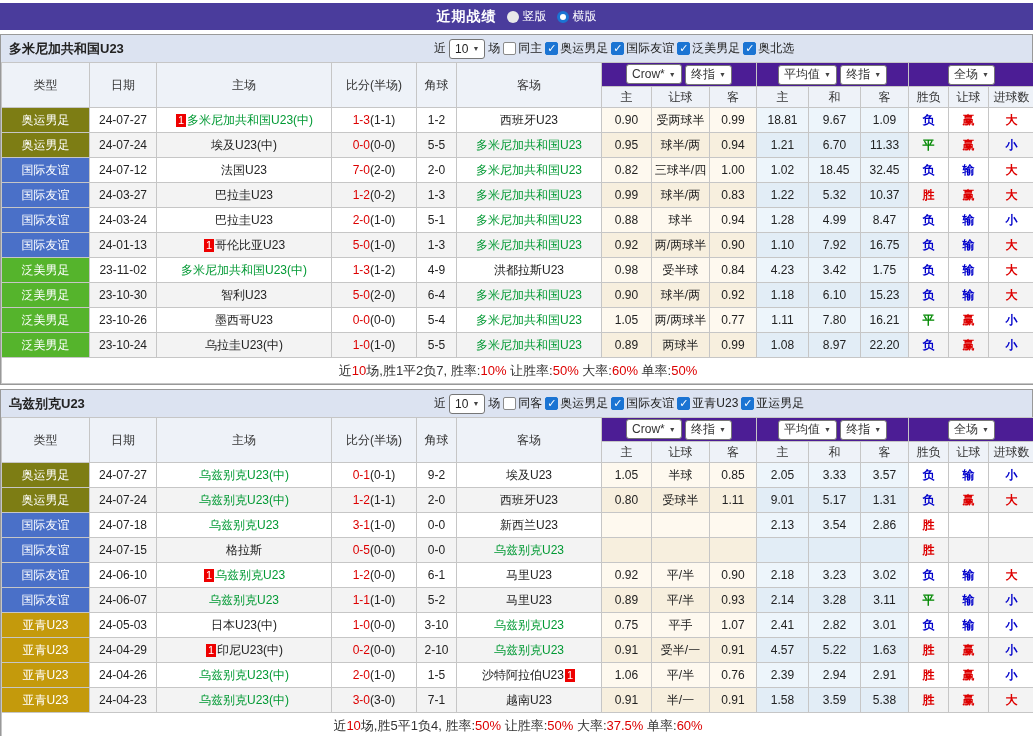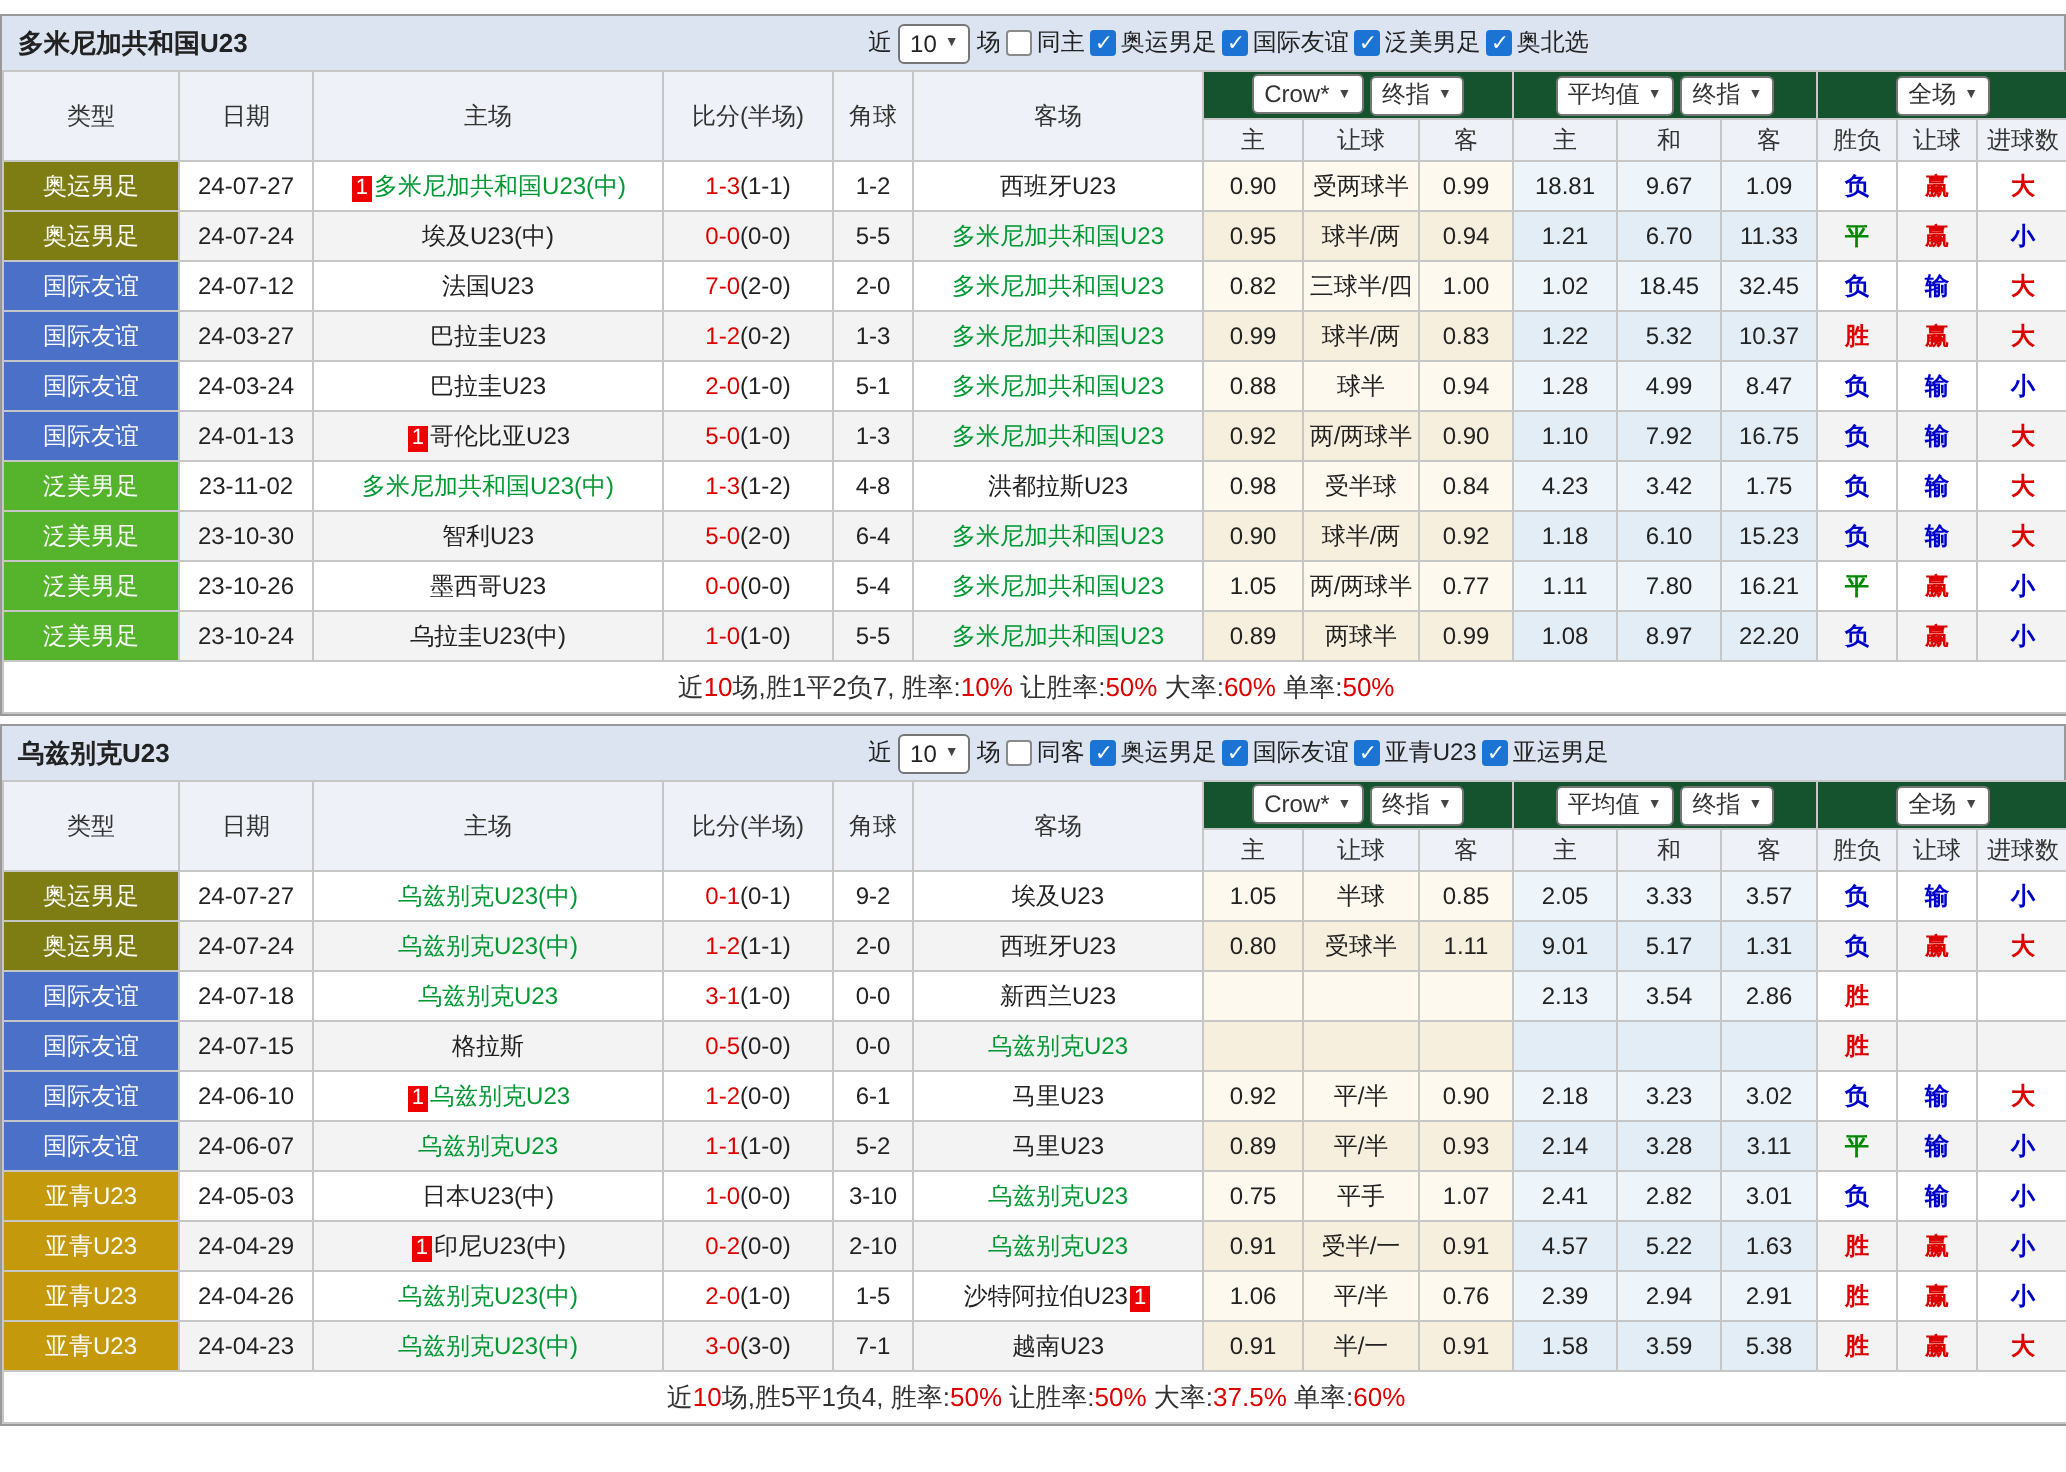--- a/index.html
+++ b/index.html
@@ -24,39 +24,50 @@
   .ck { display:inline-flex; align-items:center; gap:2px; cursor:pointer; }
   .cb { width:13px; height:13px; border:1px solid #8a8a8a; background:#fff; display:inline-block; border-radius:2px; }
   .cb.on { background:#1B74D3; border-color:#1B74D3; position:relative; }
   .cb.on::after { content:"✓"; color:#fff; font-size:11px; position:absolute; left:1px; top:-1px; }
 
   table { border-collapse:collapse; table-layout:fixed; width:1031px; font-size:12px; }
   th, td { border:1px solid #C6C6C6; text-align:center; overflow:hidden; white-space:nowrap; }
   thead th { background:#EEF2F8; color:#333; font-weight:normal; }
   thead tr.h1 th { height:24px; }
   thead tr.h2 th { height:21px; }
-  thead th.grp { background:#14532d; }
+  thead th.grp { background:#4c1d95; }
   tbody td { height:25px; color:#222; background:#fff; }
   tbody tr:nth-child(even) td { background:#F3F3F3; }
   tbody td.type { color:#fff; }
   tbody td.cream { background:#FEF9EF; }
   tbody tr:nth-child(even) td.cream { background:#F7EFDE; }
   tbody td.blue { background:#EDF5FB; }
   tbody tr:nth-child(even) td.blue { background:#E2EDF6; }
   .green { color:#009933; }
   .ft { color:#DD0000; }
   .badge1 { display:inline-block; background:#EE0000; color:#fff; font-size:11px; line-height:13px; padding:0 2px; margin:0 1px; }
   td.res { font-weight:bold; }
   tfoot td { height:26px; color:#333; font-size:13px; background:#fff; }
   tfoot .red { color:#DD0000; }
 </style>
 </head>
 <body>
 
 <div class="page">
+  <div class="topbar">
+    <span class="title">近期战绩</span>
+    <span class="radio-opt">
+      <span class="radio"></span>
+      <span>竖版</span>
+    </span>
+    <span class="radio-opt">
+      <span class="radio on"></span>
+      <span>横版</span>
+    </span>
+  </div>
 
   <div class="block">
     <div class="sec-head">
       <span class="team">多米尼加共和国U23</span>
       <div class="controls">
         <span>近</span>
         <span class="sel">
             <span>10</span>
             <span class="chev">▼</span>
           </span>
@@ -249,21 +260,21 @@
             <td class="blue">16.75</td>
             <td class="res" style="color: rgb(0, 0, 203);">负</td>
             <td class="res" style="color: rgb(0, 0, 203);">输</td>
             <td class="res" style="color: rgb(221, 0, 0);">大</td>
           </tr>
           <tr>
             <td class="type" style="background: rgb(85, 180, 44);">泛美男足</td>
             <td>23-11-02</td>
             <td><span class="green">多米尼加共和国U23(中)</span></td>
             <td><span class="ft">1-3</span><span>(1-2)</span></td>
-            <td>4-8</td>
+            <td>4-9</td>
             <td><span>洪都拉斯U23</span></td>
             <td class="cream">0.98</td>
             <td class="cream">受半球</td>
             <td class="cream">0.84</td>
             <td class="blue">4.23</td>
             <td class="blue">3.42</td>
             <td class="blue">1.75</td>
             <td class="res" style="color: rgb(0, 0, 203);">负</td>
             <td class="res" style="color: rgb(0, 0, 203);">输</td>
             <td class="res" style="color: rgb(221, 0, 0);">大</td>

